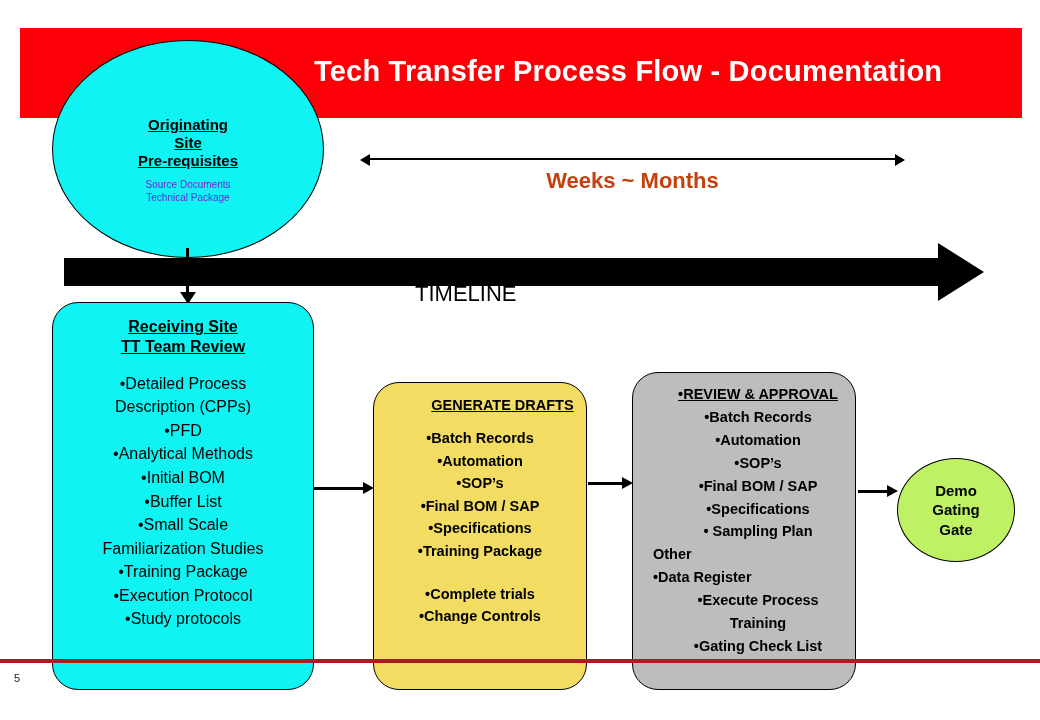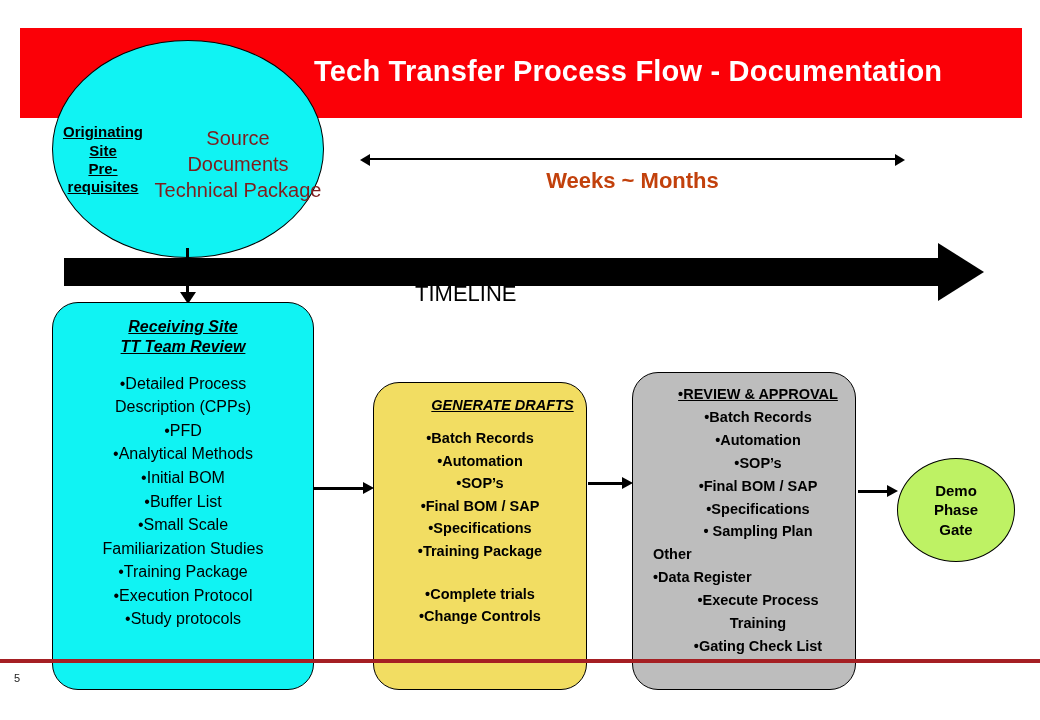--- a/index.html
+++ b/index.html
@@ -31,29 +31,29 @@
   
   .page-num{
     position:absolute;left:14px;top:672px;font-size:11px;color:#222;
   }
 
   
   .ellipse-origin{
     position:absolute;left:52px;top:40px;width:272px;height:218px;
     background:#10f3f3;border:1.6px solid #000;border-radius:50%;
     box-sizing:border-box;
-    display:flex;flex-direction:row;align-items:center;justify-content:center;
+    display:flex;flex-direction:column;align-items:center;justify-content:center;
     padding-top:22px;
   }
   .ellipse-origin .hdr{
     font-size:15px;font-weight:bold;color:#000;text-align:center;
     text-decoration:underline;line-height:1.22;
   }
   .ellipse-origin .body{
-    margin-top:8px;font-size:20px;color:#7f1d1d;text-align:center;line-height:1.3;
+    margin-top:8px;font-size:10px;color:#6d28d9;text-align:center;line-height:1.3;
   }
 
   
   .measure{position:absolute;left:360px;top:152px;width:545px;height:14px;}
   .measure .bar{position:absolute;left:8px;top:6px;width:529px;height:2.4px;background:#000;}
   .measure .ah{position:absolute;top:1.5px;width:0;height:0;
      border-top:6px solid transparent;border-bottom:6px solid transparent;}
   .measure .ah.l{left:0;border-right:10px solid #000;}
   .measure .ah.r{right:0;border-left:10px solid #000;}
   .measure-label{
@@ -82,21 +82,21 @@
     border-top:12px solid #000;
   }
 
   
   .rbox{
     position:absolute;box-sizing:border-box;
     border:1.6px solid #000;border-radius:26px;
     display:flex;flex-direction:column;align-items:center;
     color:#000;
   }
-  .rbox .hdr{font-weight:bold;text-decoration:underline;text-align:center;font-style:italic;}
+  .rbox .hdr{font-weight:bold;text-decoration:underline;text-align:center;}
   .rbox ul{list-style:none;margin:0;padding:0;width:100%;}
   .rbox li{text-align:center;}
   .rbox li.left{text-align:left;}
   .rbox li.spacer{height:20px;}
 
   
   .box-receiving{
     left:52px;top:302px;width:262px;height:388px;
     background:#10f3f3;padding:14px 8px 0 8px;
   }
@@ -239,21 +239,21 @@
   </div>
 
   <div class="harrow arrow-3">
     <div class="shaft"></div>
     <div class="head"></div>
   </div>
 
   <div class="ellipse-demo">
     <div>
       <div>Demo</div>
-      <div>Phase</div>
+      <div>Gating</div>
       <div>Gate</div>
     </div>
   </div>
 
   <div class="red-rule"></div>
   <div class="page-num">5</div>
 
 </div>
 
 </body></html>

